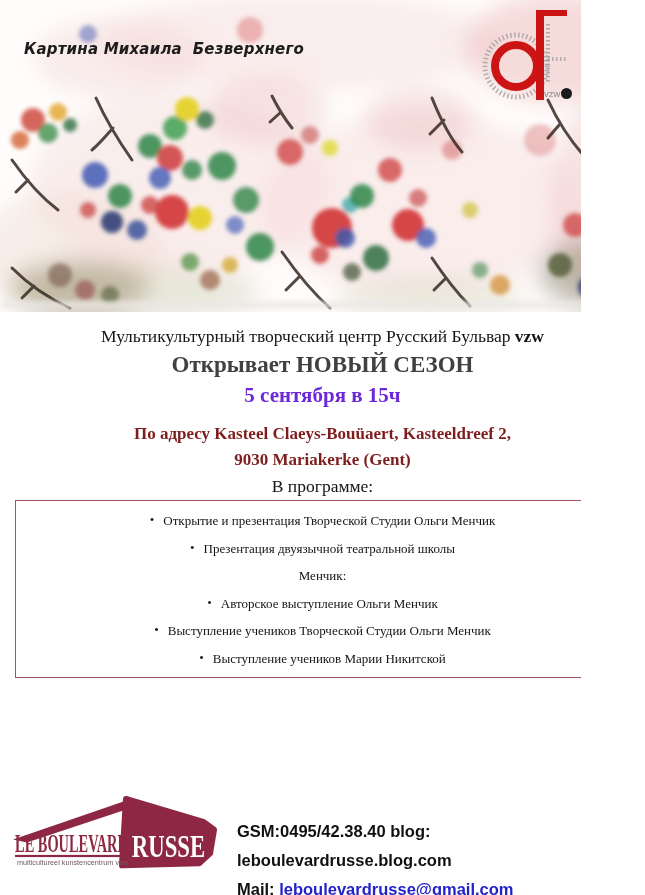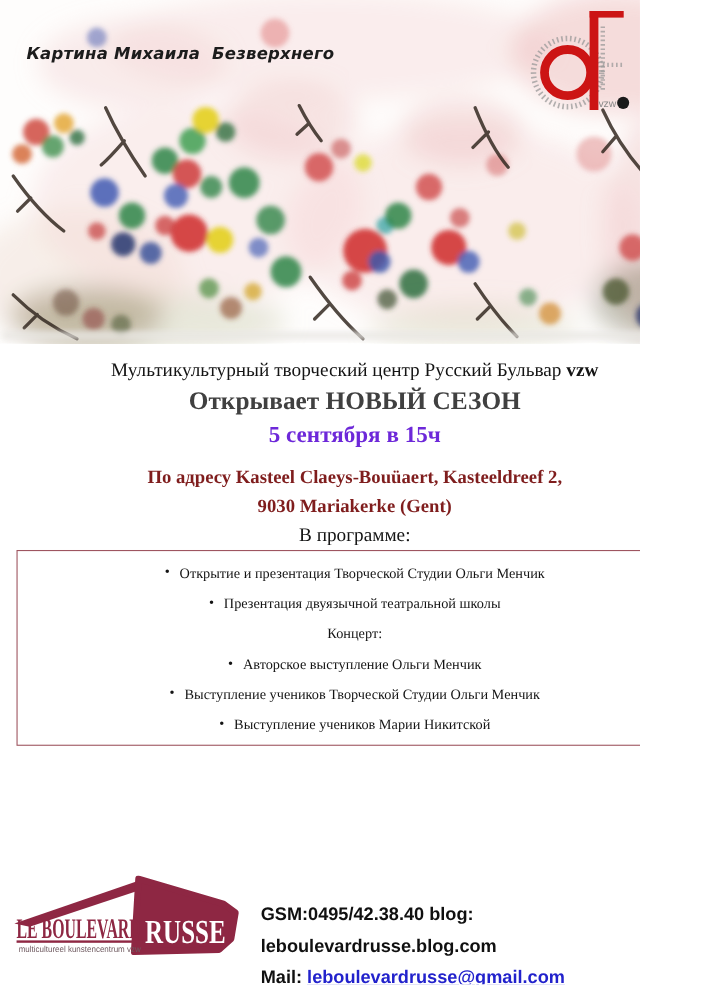--- a/index.html
+++ b/index.html
@@ -159,21 +159,21 @@
     <div class="org"><span>Мультикультурный творческий центр Русский Бульвар</span><b> vzw</b></div>
     <div class="season">Открывает НОВЫЙ СЕЗОН</div>
     <div class="date">5 сентября в 15ч</div>
     <div class="addr first">По адресу Kasteel Claeys-Bouüaert, Kasteeldreef 2,</div>
     <div class="addr">9030 Mariakerke (Gent)</div>
     <div class="program-label">В программе:</div>
 
     <div class="program-box">
       <div class="p-item"><span class="bullet">•</span><span>Открытие и презентация Творческой Студии Ольги Менчик</span></div>
       <div class="p-item"><span class="bullet">•</span><span>Презентация двуязычной театральной школы</span></div>
-      <div class="p-item">Концерт:</div>
+      <div class="p-item">Менчик:</div>
       <div class="p-item"><span class="bullet">•</span><span>Авторское выступление Ольги Менчик</span></div>
       <div class="p-item"><span class="bullet">•</span><span>Выступление учеников Творческой Студии Ольги Менчик</span></div>
       <div class="p-item"><span class="bullet">•</span><span>Выступление учеников Марии Никитской</span></div>
     </div>
 
   </div>
 
   <svg class="blv-logo" viewBox="0 0 222 100" aria-hidden="true">
     <polygon points="4,44 120,4 132,9 18,47" fill="#8e2743"></polygon>
     <polygon points="118,3 196,26 207,34 203,58 192,68 114,70" fill="#8e2743" stroke="#8e2743" stroke-width="6" stroke-linejoin="round"></polygon>

